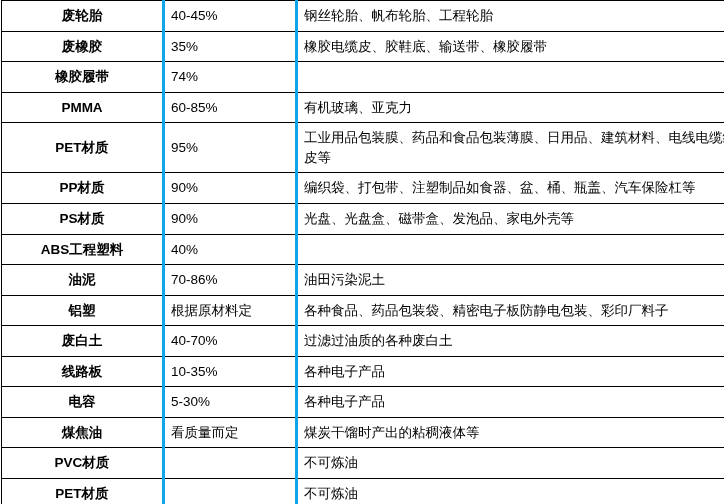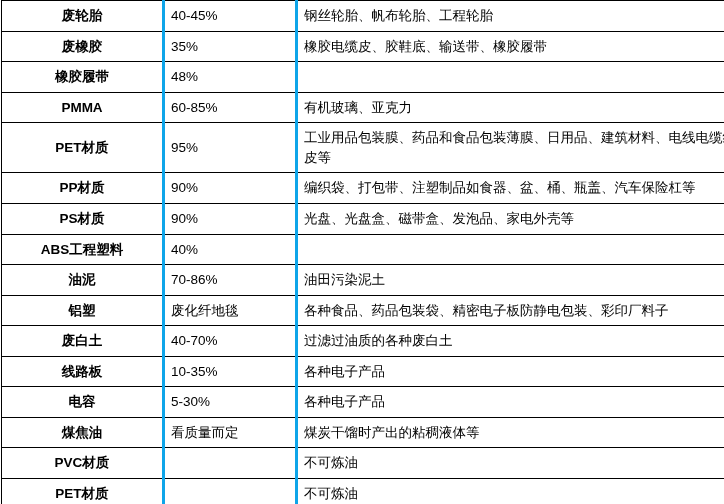--- a/index.html
+++ b/index.html
@@ -61,21 +61,21 @@
         <td class="col-rate">40-45%</td>
         <td class="col-desc">钢丝轮胎、帆布轮胎、工程轮胎</td>
       </tr>
       <tr>
         <td class="col-name">废橡胶</td>
         <td class="col-rate">35%</td>
         <td class="col-desc">橡胶电缆皮、胶鞋底、输送带、橡胶履带</td>
       </tr>
       <tr>
         <td class="col-name">橡胶履带</td>
-        <td class="col-rate">48%</td>
+        <td class="col-rate">74%</td>
         <td class="col-desc"></td>
       </tr>
       <tr>
         <td class="col-name">PMMA</td>
         <td class="col-rate">60-85%</td>
         <td class="col-desc">有机玻璃、亚克力</td>
       </tr>
       <tr>
         <td class="col-name">PET材质</td>
         <td class="col-rate">95%</td>
@@ -96,21 +96,21 @@
         <td class="col-rate">40%</td>
         <td class="col-desc"></td>
       </tr>
       <tr>
         <td class="col-name">油泥</td>
         <td class="col-rate">70-86%</td>
         <td class="col-desc">油田污染泥土</td>
       </tr>
       <tr>
         <td class="col-name">铝塑</td>
-        <td class="col-rate">废化纤地毯</td>
+        <td class="col-rate">根据原材料定</td>
         <td class="col-desc">各种食品、药品包装袋、精密电子板防静电包装、彩印厂料子</td>
       </tr>
       <tr>
         <td class="col-name">废白土</td>
         <td class="col-rate">40-70%</td>
         <td class="col-desc">过滤过油质的各种废白土</td>
       </tr>
       <tr>
         <td class="col-name">线路板</td>
         <td class="col-rate">10-35%</td>

